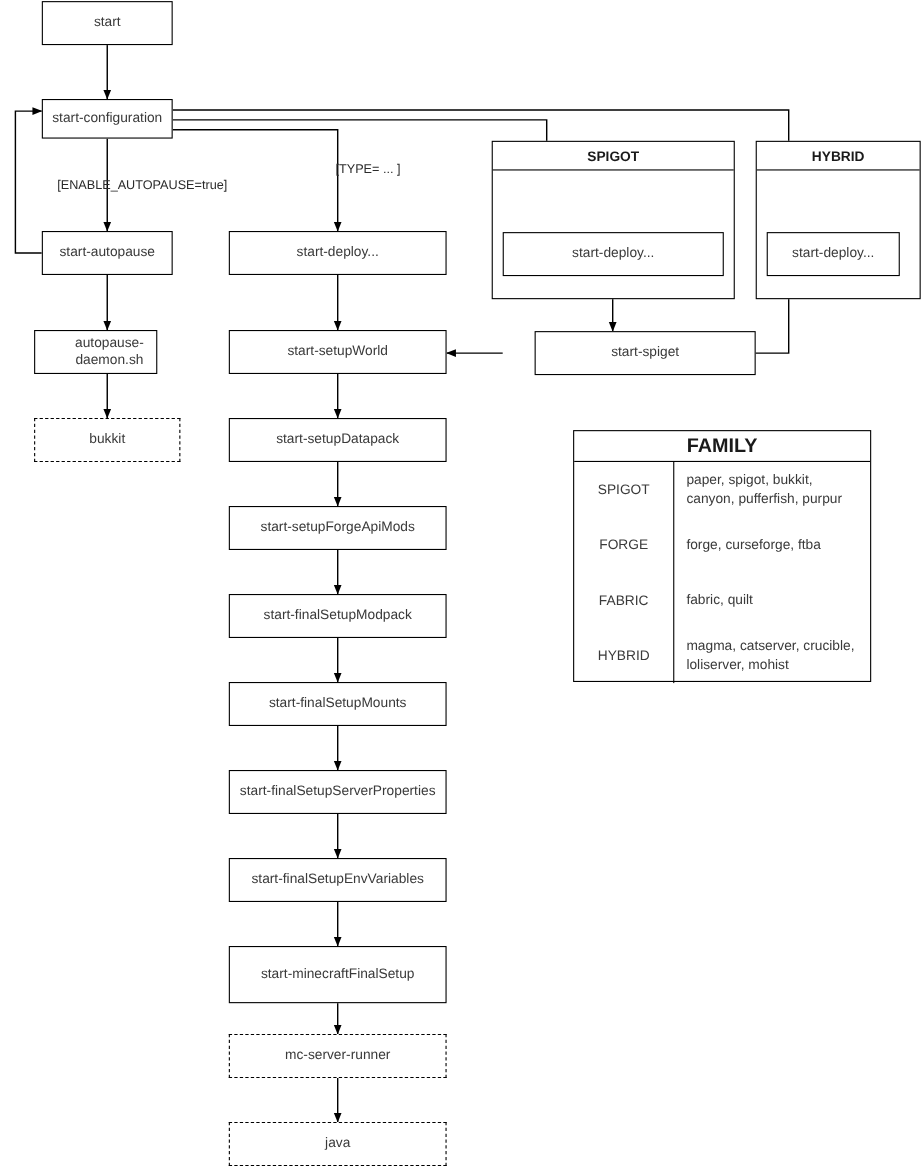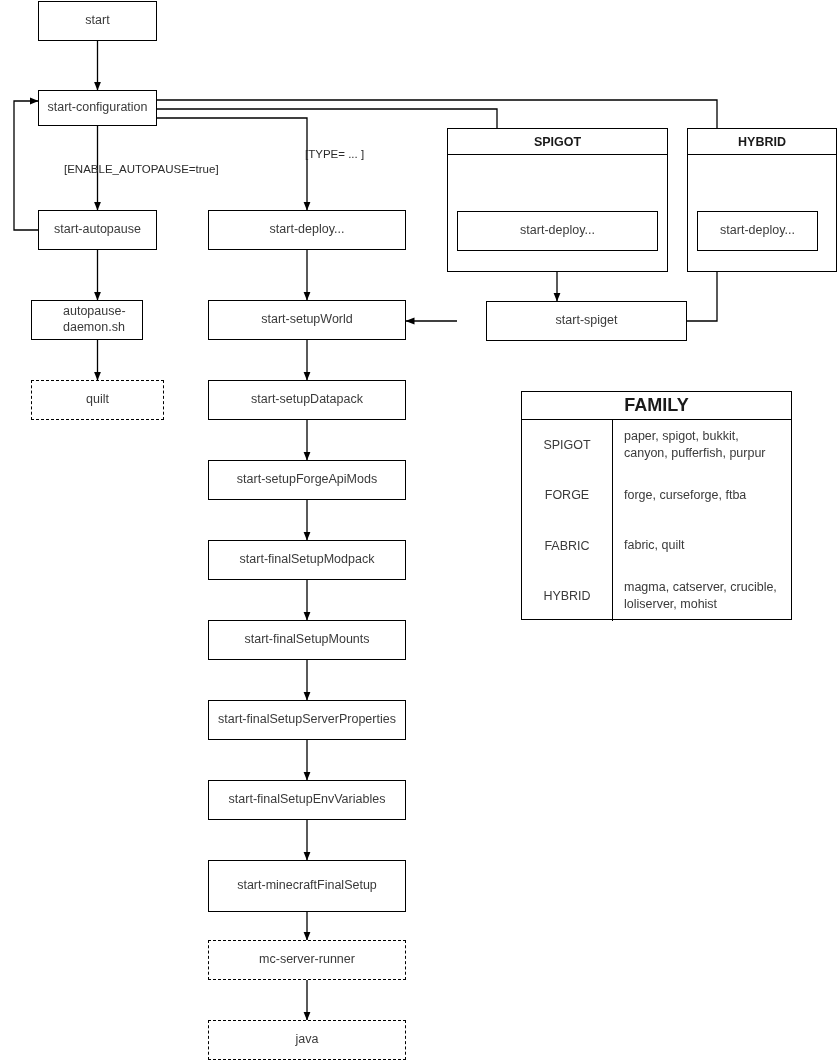--- a/index.html
+++ b/index.html
@@ -1,20 +1,20 @@
 <!DOCTYPE html>
 <html><head>
 <meta charset="utf-8">
 <style>
   html,body{margin:0;padding:0;background:#ffffff;}
   body{width:838px;height:1061px;font-family:"Liberation Sans",sans-serif;color:#000;}
   #canvas{position:relative;width:838px;height:1061px;overflow:hidden;}
   svg.edges{position:absolute;left:0;top:0;width:838px;height:1061px;pointer-events:none;}
   .node{position:absolute;box-sizing:border-box;border:1.3px solid #000;background:#fff;
-        display:flex;align-items:center;justify-content:center;
+        display:flex;align-items:center;justify-content:center;text-align:center;
         font-size:12.5px;color:#3a3a3a;line-height:1.25;padding:0 6px;}
   .node.dashed{border-style:dashed;border-width:1.6px;}
   .group{position:absolute;box-sizing:border-box;border:1.3px solid #000;background:#fff;}
   .group-title{position:absolute;left:0;top:0;right:0;height:25px;border-bottom:1.3px solid #000;
         display:flex;align-items:center;justify-content:center;font-size:12.5px;font-weight:bold;color:#1a1a1a;}
   .edge-label{position:absolute;font-size:11.5px;color:#2b2b2b;white-space:nowrap;padding-left:32px;}
   .legend{position:absolute;box-sizing:border-box;border:1.3px solid #000;background:#fff;}
   .legend-head{box-sizing:border-box;height:28px;border-bottom:1.3px solid #000;
         display:flex;align-items:center;justify-content:center;font-size:18px;font-weight:bold;color:#1a1a1a;}
   .legend-body{position:relative;box-sizing:border-box;height:201px;}
@@ -67,39 +67,39 @@
     <div class="group-title">SPIGOT</div>
   </div>
   <div class="group" style="left:687px;top:128px;width:150px;height:144px;">
     <div class="group-title">HYBRID</div>
   </div>
 
   <div class="node" style="left:38px;top:1px;width:119px;height:40px;">start</div>
   <div class="node" style="left:38px;top:90px;width:119px;height:36px;">start-configuration</div>
   <div class="node" style="left:38px;top:210px;width:119px;height:40px;">start-autopause</div>
   <div class="node" style="left:31px;top:300px;width:112px;height:40px;padding-left:31px;">autopause-daemon.sh</div>
-  <div class="node dashed" style="left:31px;top:380px;width:133px;height:40px;">quilt</div>
+  <div class="node dashed" style="left:31px;top:380px;width:133px;height:40px;">bukkit</div>
 
   <div class="node" style="left:208px;top:210px;width:198px;height:40px;">start-deploy...</div>
   <div class="node" style="left:208px;top:300px;width:198px;height:40px;">start-setupWorld</div>
   <div class="node" style="left:208px;top:380px;width:198px;height:40px;">start-setupDatapack</div>
   <div class="node" style="left:208px;top:460px;width:198px;height:40px;">start-setupForgeApiMods</div>
   <div class="node" style="left:208px;top:540px;width:198px;height:40px;">start-finalSetupModpack</div>
   <div class="node" style="left:208px;top:620px;width:198px;height:40px;">start-finalSetupMounts</div>
   <div class="node" style="left:208px;top:700px;width:198px;height:40px;">start-finalSetupServerProperties</div>
   <div class="node" style="left:208px;top:780px;width:198px;height:40px;">start-finalSetupEnvVariables</div>
   <div class="node" style="left:208px;top:860px;width:198px;height:52px;">start-minecraftFinalSetup</div>
   <div class="node dashed" style="left:208px;top:940px;width:198px;height:40px;">mc-server-runner</div>
   <div class="node dashed" style="left:208px;top:1020px;width:198px;height:40px;">java</div>
 
   <div class="node" style="left:457px;top:211px;width:201px;height:40px;">start-deploy...</div>
   <div class="node" style="left:697px;top:211px;width:121px;height:40px;">start-deploy...</div>
   <div class="node" style="left:457px;top:301px;width:201px;height:40px;margin-left:29px;">start-spiget</div>
 
-  <div class="edge-label" style="left:32px;top:163px;">[ENABLE_AUTOPAUSE=true]</div>
+  <div class="edge-label" style="left:20px;top:163px;">[ENABLE_AUTOPAUSE=true]</div>
   <div class="edge-label" style="left:273px;top:148px;">[TYPE= ... ]</div>
 
   <div class="legend" style="left:521px;top:391px;width:271px;height:229px;">
     <div class="legend-head">FAMILY</div>
     <div class="legend-body">
       <div class="legend-divider"></div>
       <div class="legend-row">
         <div class="legend-key">SPIGOT</div>
         <div class="legend-val">paper, spigot, bukkit, canyon, pufferfish, purpur</div>
       </div>

